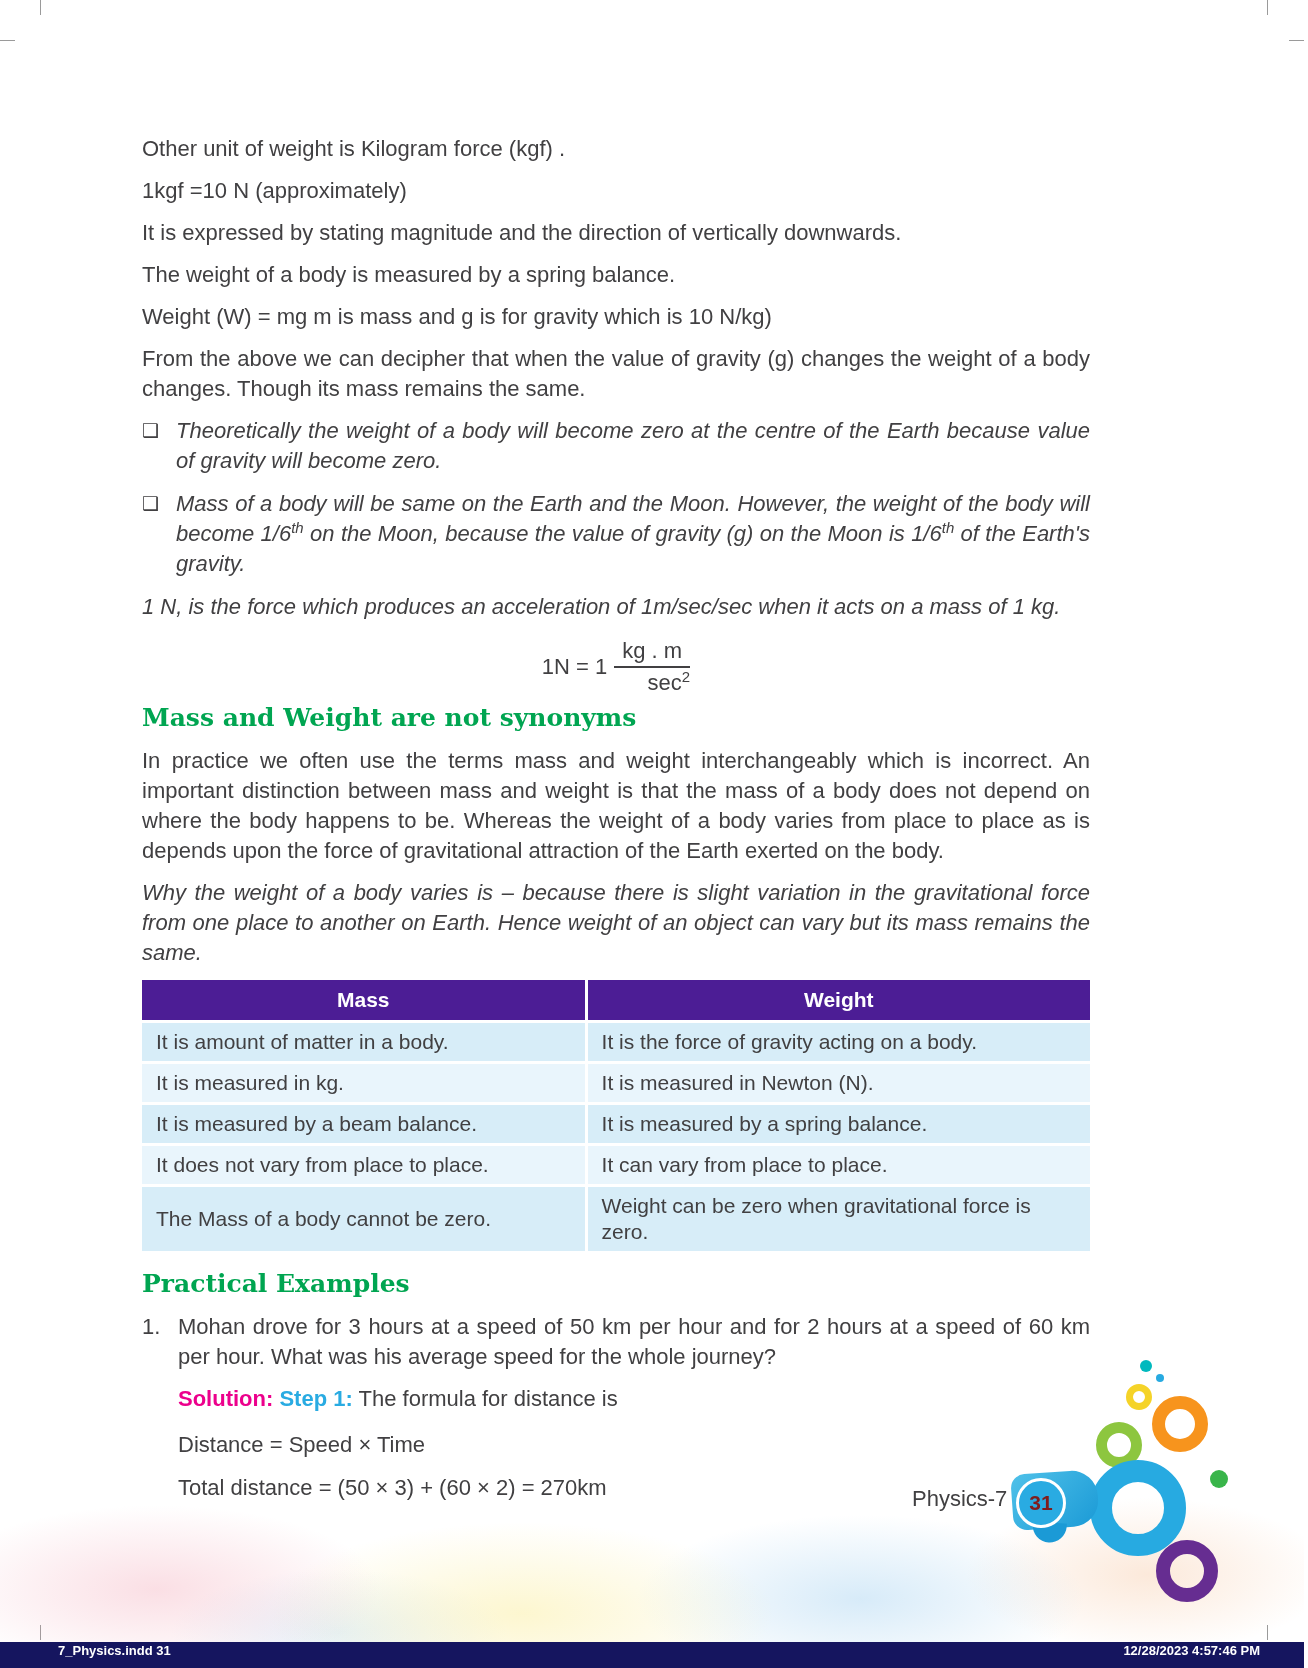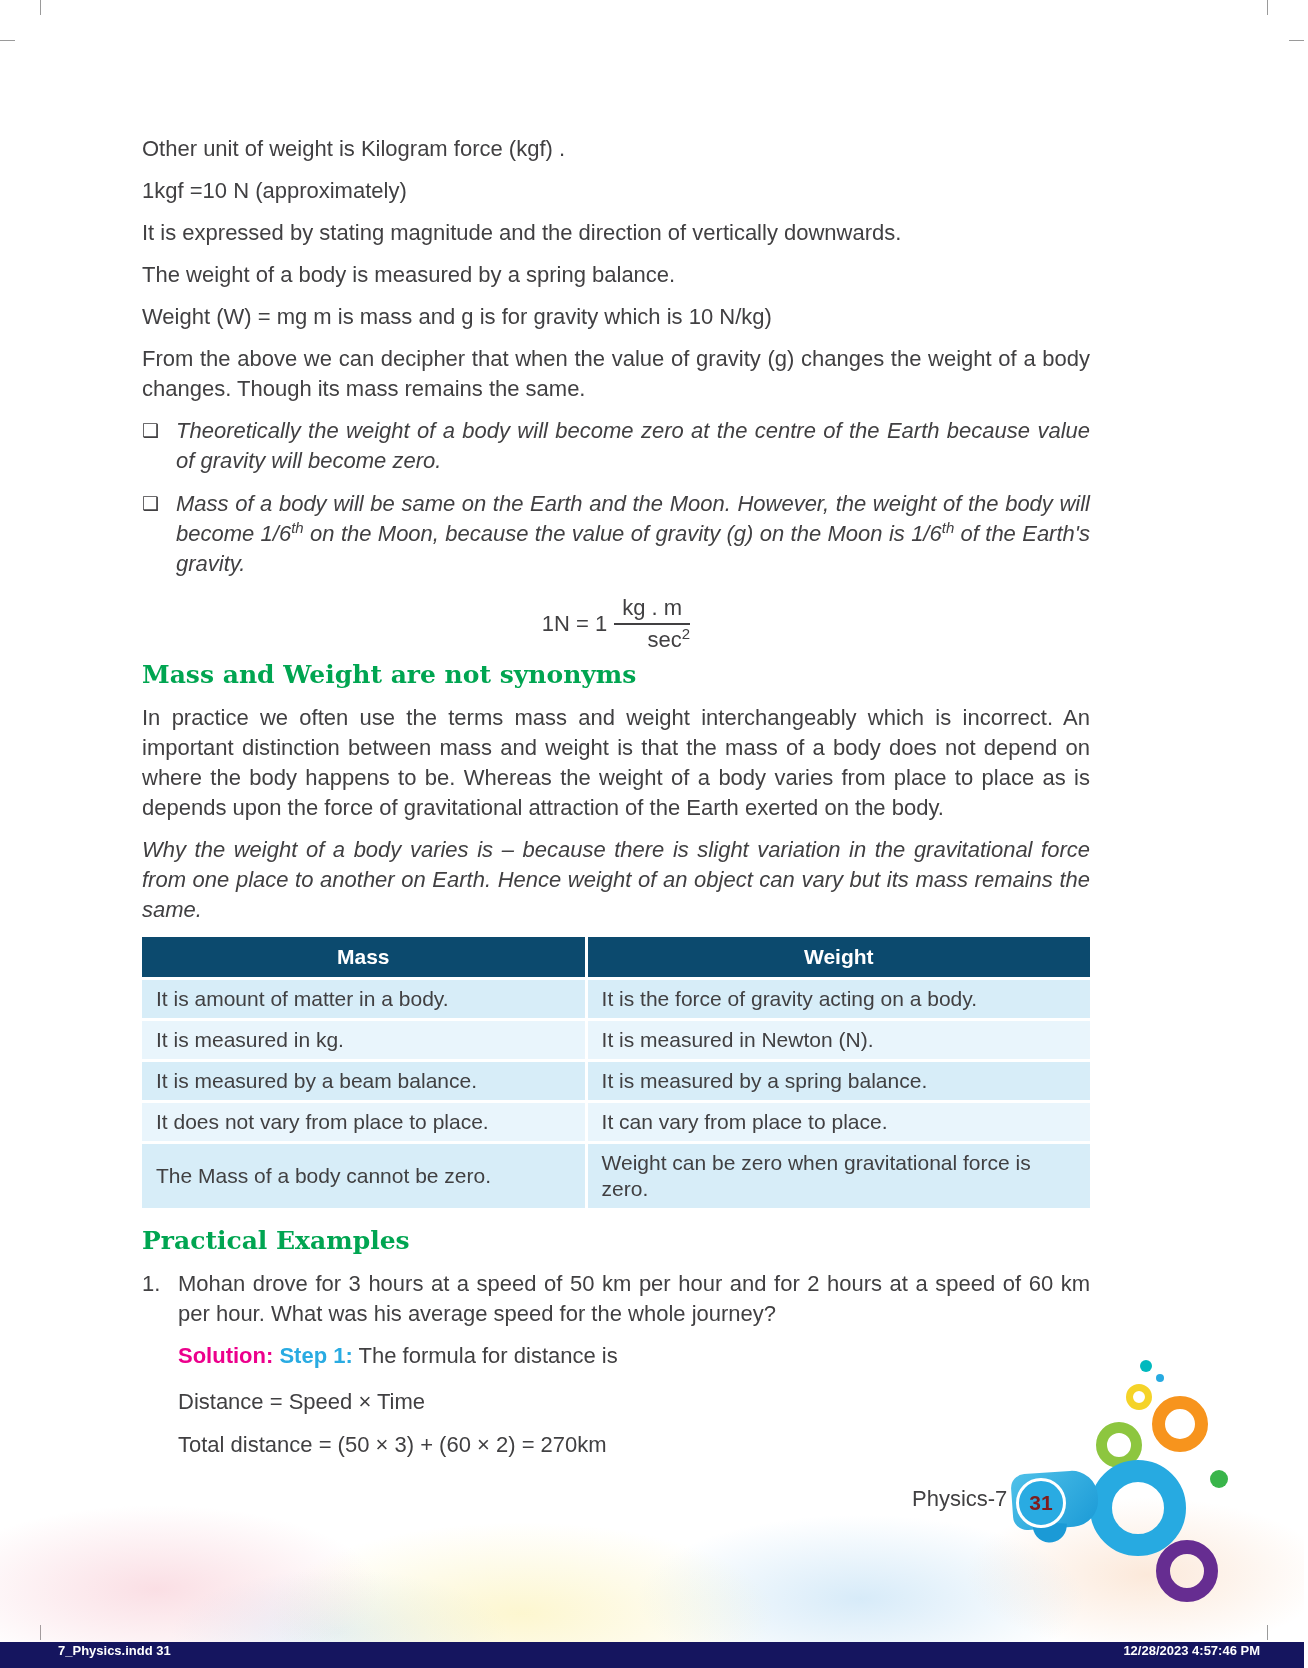--- a/index.html
+++ b/index.html
@@ -35,21 +35,21 @@
   .frac .den{display:block;padding-top:2px;line-height:26px;text-align:right;}
 
   h2.green{
     font-family:"DejaVu Serif", serif;
     color:#00A551;font-size:25px;font-weight:700;
     margin:2px 0 12px;line-height:32px;
   }
 
   table.mw{width:100%;border-collapse:separate;border-spacing:0;margin:4px 0 14px;font-size:21px;line-height:26px;}
   table.mw th{
-    background:#0c4a6e;color:#ffffff;font-weight:700;
+    background:#4c1d95;color:#ffffff;font-weight:700;
     padding:7px 10px;text-align:center;border-bottom:3px solid #fff;
   }
   table.mw th:first-child{border-right:3px solid #fff;}
   table.mw td{padding:6px 14px;border-bottom:3px solid #fff;}
   table.mw td:first-child{border-right:3px solid #fff;}
   table.mw tr.odd td{background:#D7EDF8;}
   table.mw tr.even td{background:#E9F5FC;}
 
   .numitem{display:flex;margin:0 0 12px;}
   .numitem .num{flex:0 0 36px;}
@@ -128,20 +128,21 @@
     <div class="bullet">
       <span class="marker">❑</span>
       <span class="btext">Theoretically the weight of a body will become zero at the centre of the Earth because value of gravity will become zero.</span>
     </div>
 
     <div class="bullet">
       <span class="marker">❑</span>
       <span class="btext"><span>Mass of a body will be same on the Earth and the Moon. However, the weight of the body will become 1/6</span><sup>th</sup><span> on the Moon, because the value of gravity (g) on the Moon is 1/6</span><sup>th</sup><span> of the Earth's gravity.</span></span>
     </div>
 
+    <p class="body just italic">1 N, is the force which produces an acceleration of 1m/sec/sec when it acts on a mass of 1 kg.</p>
 
     <div class="formula-row">
       <span>1N = 1</span>
       <span class="frac">
         <span class="num">kg . m</span>
         <span class="den"><span>sec</span><sup>2</sup></span>
       </span>
     </div>
 
     <h2 class="green">Mass and Weight are not synonyms</h2>

